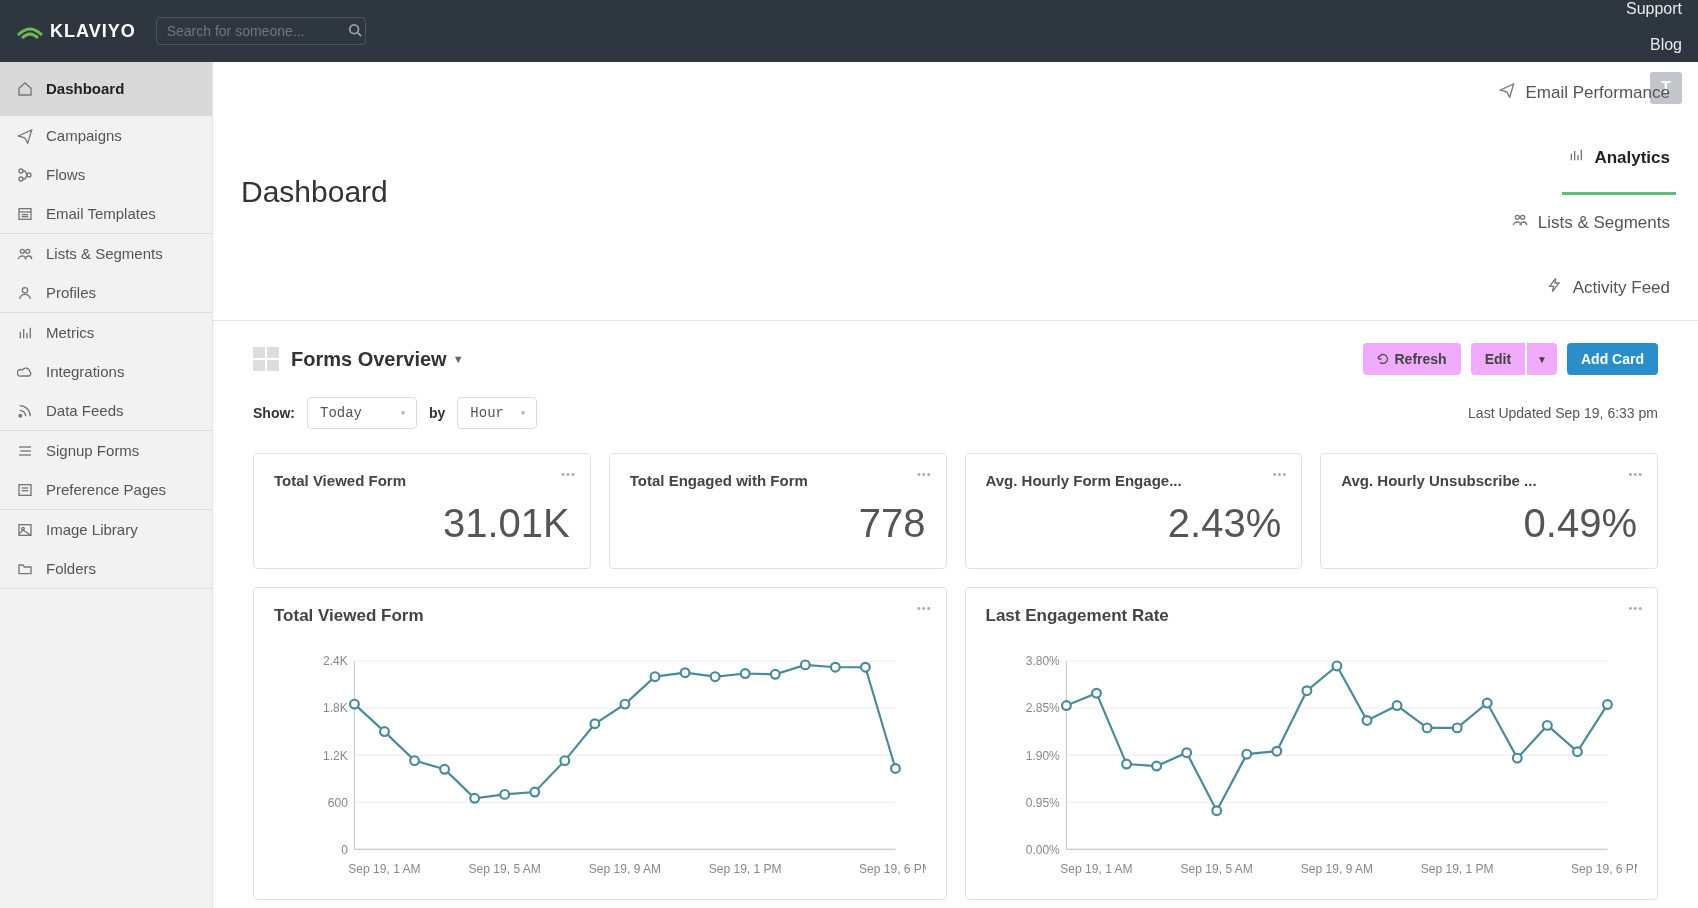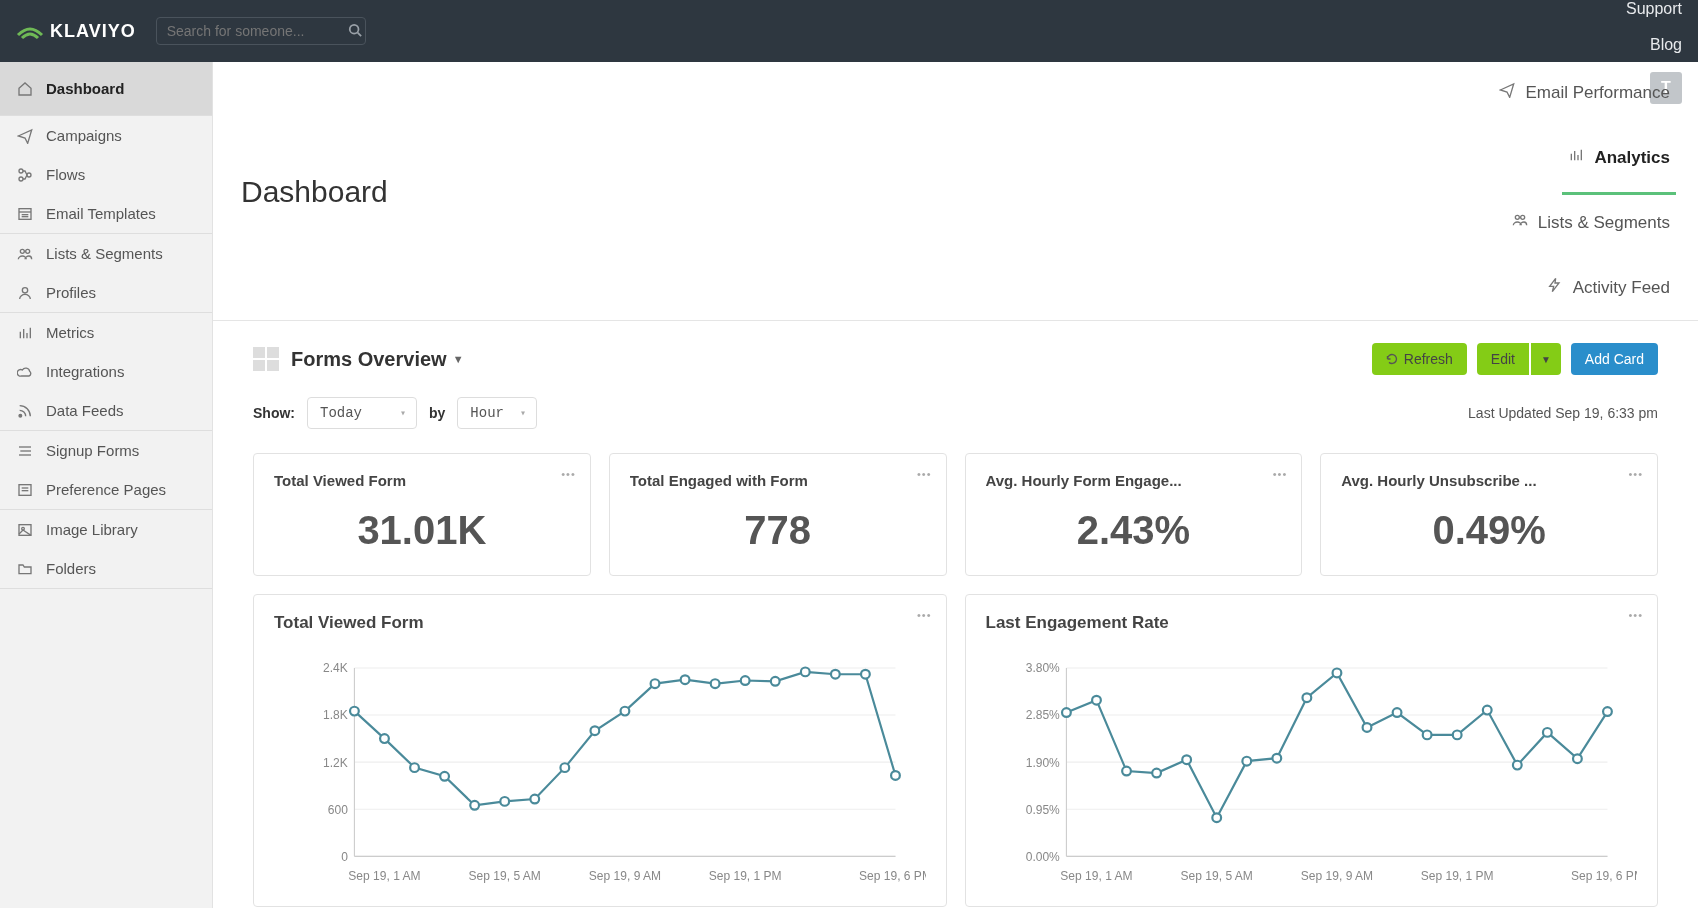--- a/index.html
+++ b/index.html
@@ -41,37 +41,37 @@
 
 
 .toolbar { padding: 22px 40px 12px 40px; }
 .toolbar-row1 { display: flex; align-items: center; }
 .layout-icon { width: 26px; height: 24px; display:grid; grid-template-columns: 12px 12px; grid-template-rows: 11px 11px; gap:2px; margin-right: 12px;}
 .layout-icon div { background:#ddd; }
 .overview-title { font-size: 20px; font-weight: 600; color:#333; display:flex; align-items:center; gap:6px;}
 .caret-down { font-size: 11px; color:#666; }
 .tool-buttons { margin-left: auto; display:flex; gap:10px; }
 .btn { border: none; border-radius: 4px; padding: 8px 14px; font-size: 14px; cursor:pointer; display:flex; align-items:center; gap:6px;}
-.btn-grey { background:#84cc16; color:#444; }
+.btn-grey { background:#f0abfc; color:#444;font-weight:bold; }
 .btn-grey.split-main { border-radius: 4px 0 0 4px; margin-right:0;}
 .btn-grey.split-caret { border-radius: 0 4px 4px 0; padding: 8px 10px;}
-.btn-blue { background:#2a8ecb; color:#fff; font-weight:400;}
+.btn-blue { background:#2a8ecb; color:#fff; font-weight:700;}
 .split { display:flex; gap:2px;}
 
 .toolbar-row2 { display:flex; align-items:center; margin-top: 22px; gap: 12px;}
 .filter-label { font-weight:700; color:#333; font-size:14px;}
 .select { border:1px solid #ddd; border-radius:4px; padding: 7px 32px 7px 12px; font-size:14px; color:#555; background:#fff; position:relative; display:inline-flex; align-items:center;font-family:Liberation Mono, monospace;}
 .select::after { content:"▾"; position:absolute; right:10px; font-size:10px; color:#aaa;}
 .last-updated { margin-left:auto; color:#555; font-size:14px;}
 
 
 .cards { padding: 12px 40px; display:grid; grid-template-columns: repeat(4, 1fr); gap: 18px;}
 .card { border:1px solid #e2e2e2; border-radius:4px; padding: 18px 20px 22px 20px; position:relative; background:#fff;}
 .card-title { font-size:15px; font-weight:600; color:#444; white-space:nowrap; overflow:hidden; text-overflow:ellipsis; padding-right: 24px;}
-.card-value { font-size: 40px; color:#555; text-align:center; margin-top: 19px; font-weight: 700;}
+.card-value { font-size: 40px; color:#555; text-align:right; margin-top: 12px; font-weight: 400;}
 .card-menu { position:absolute; top:14px; right:14px; color:#aaa; letter-spacing:1px; font-size:11px; cursor:pointer;}
 
 
 .charts { padding: 6px 40px 30px 40px; display:grid; grid-template-columns: 1fr 1fr; gap: 18px;}
 .chart-card { border:1px solid #e2e2e2; border-radius:4px; padding: 18px 20px 16px 20px; position:relative; background:#fff;}
 .chart-title { font-size:17px; font-weight:600; color:#444;}
 .chart-body { margin-top: 24px; }
 .chart-svg { width:100%; height: 230px; }
 .axis-label { font-size: 11px; fill:#888; }
 .gridline { stroke:#eee; stroke-width:1; }

